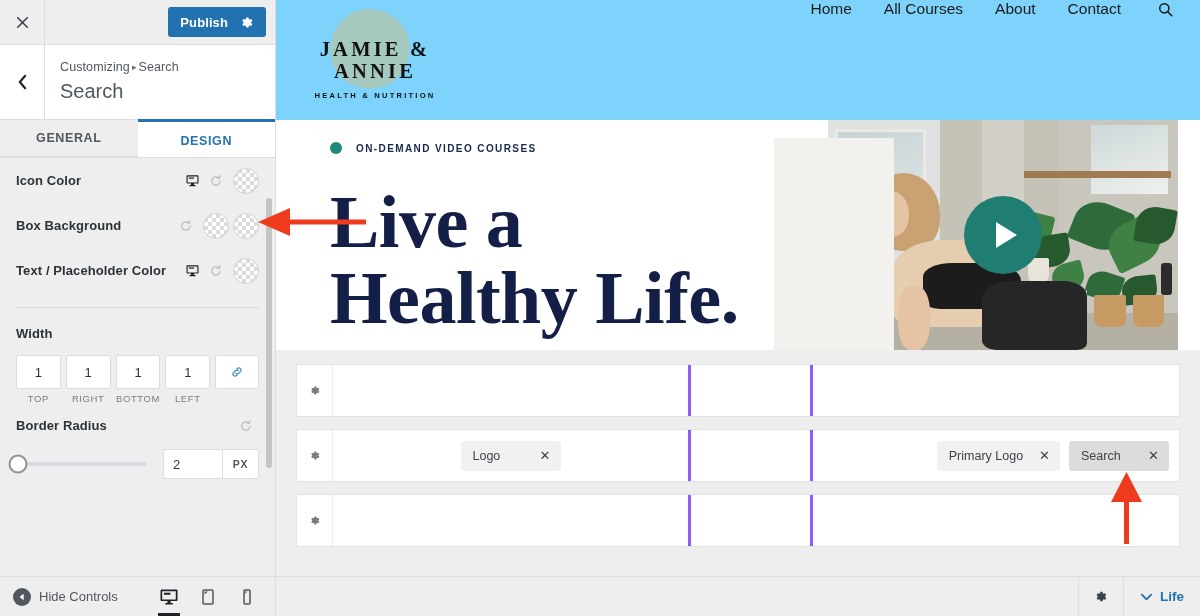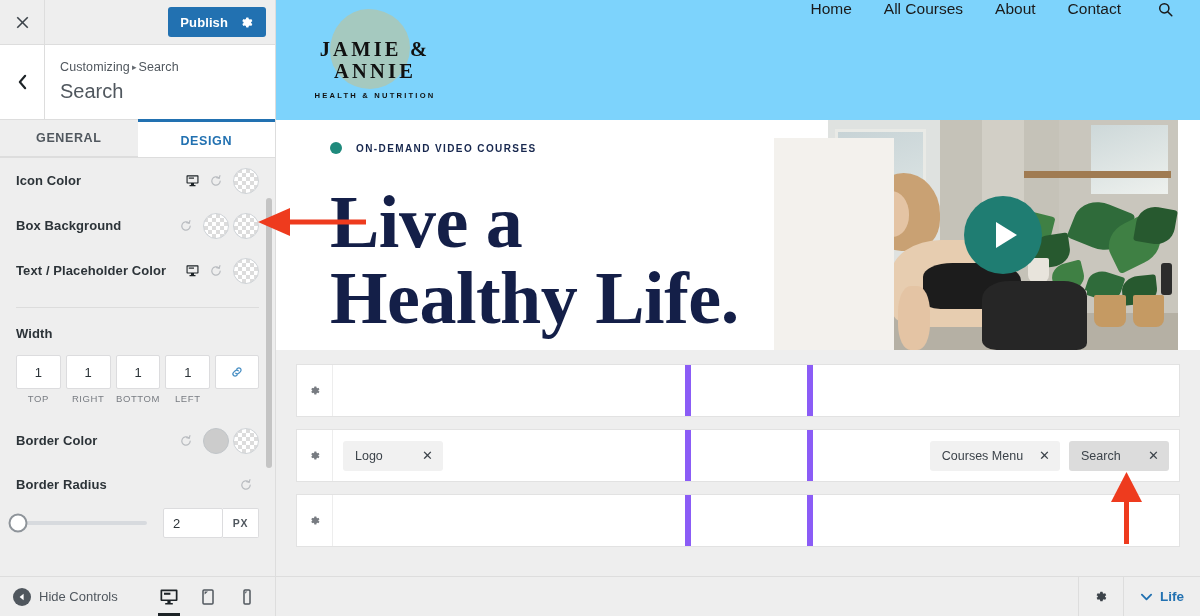--- a/index.html
+++ b/index.html
@@ -302,21 +302,22 @@
     background: #fff; border: 1px solid #e2e2e2; height: 53px;
     display: flex; align-items: stretch; margin-bottom: 12px;
   }
   .brow-gear {
     width: 36px; display: flex; align-items: center; justify-content: center;
     color: #787c82; cursor: pointer; border-right: 1px solid #ededed;
   }
   .brow-gear svg { width: 13px; height: 13px; }
   .bcol {
     display: flex; align-items: center; padding: 0 10px;
-    border-right: 6px solid #8b5cf6;
+    border-right: 3px solid #8b5cf6;
+    justify-content: center;
   }
   .bcol:last-child { border-right: none; }
   .bcol.c1 { flex: 0 0 358px; }
   .bcol.c2 { flex: 0 0 122px; }
   .bcol.c3 { flex: 1; justify-content: flex-end; gap: 9px; }
   .chip {
     display: flex; align-items: center; background: #f1f1f1;
     border-radius: 3px; height: 30px; padding: 0 10px 0 12px;
     font-size: 12.5px; color: #3c434a; cursor: move; gap: 16px;
   }
@@ -458,31 +459,20 @@
           <div class="cap">LEFT</div>
         </div>
         <div class="wlink">
           <svg viewBox="0 0 20 20" fill="none" stroke="currentColor" stroke-width="1.8" stroke-linecap="round">
             <path d="M8.2 11.8a3 3 0 004.3 0l2.4-2.4a3 3 0 10-4.3-4.3l-1 1"></path>
             <path d="M11.8 8.2a3 3 0 00-4.3 0l-2.4 2.4a3 3 0 104.3 4.3l1-1"></path>
           </svg>
         </div>
       </div>
 
-      <div class="ctl-row" style="margin-top:14px">
-        <div class="ctl-label">Border Color</div>
-        <div class="reset-icon">
-          <svg viewBox="0 0 20 20" fill="none" stroke="currentColor" stroke-width="1.7" stroke-linecap="round">
-            <path d="M16 10a6 6 0 11-1.9-4.4"></path>
-              <polyline points="15.6,2.2 14.6,6 10.8,5.1"></polyline>
-          </svg>
-        </div>
-        <div class="swatch solid"></div>
-        <div class="swatch"></div>
-      </div>
 
       <div class="sec-title with-reset" style="margin-top:14px">
         <span>Border Radius</span>
         <span class="reset-icon">
           <svg viewBox="0 0 20 20" fill="none" stroke="currentColor" stroke-width="1.7" stroke-linecap="round">
             <path d="M16 10a6 6 0 11-1.9-4.4"></path>
               <polyline points="15.6,2.2 14.6,6 10.8,5.1"></polyline>
           </svg>
         </span>
       </div>
@@ -631,21 +621,21 @@
         </div>
         <div class="bcol c1">
           <div class="chip wide">
             <span>Logo</span>
             <span class="x">✕</span>
           </div>
         </div>
         <div class="bcol c2"></div>
         <div class="bcol c3">
           <div class="chip">
-            <span>Courses Menu</span>
+            <span>Primary Logo</span>
             <span class="x">✕</span>
           </div>
           <div class="chip selected wide">
             <span>Search</span>
             <span class="x">✕</span>
           </div>
         </div>
       </div>
 
       <div class="brow">

